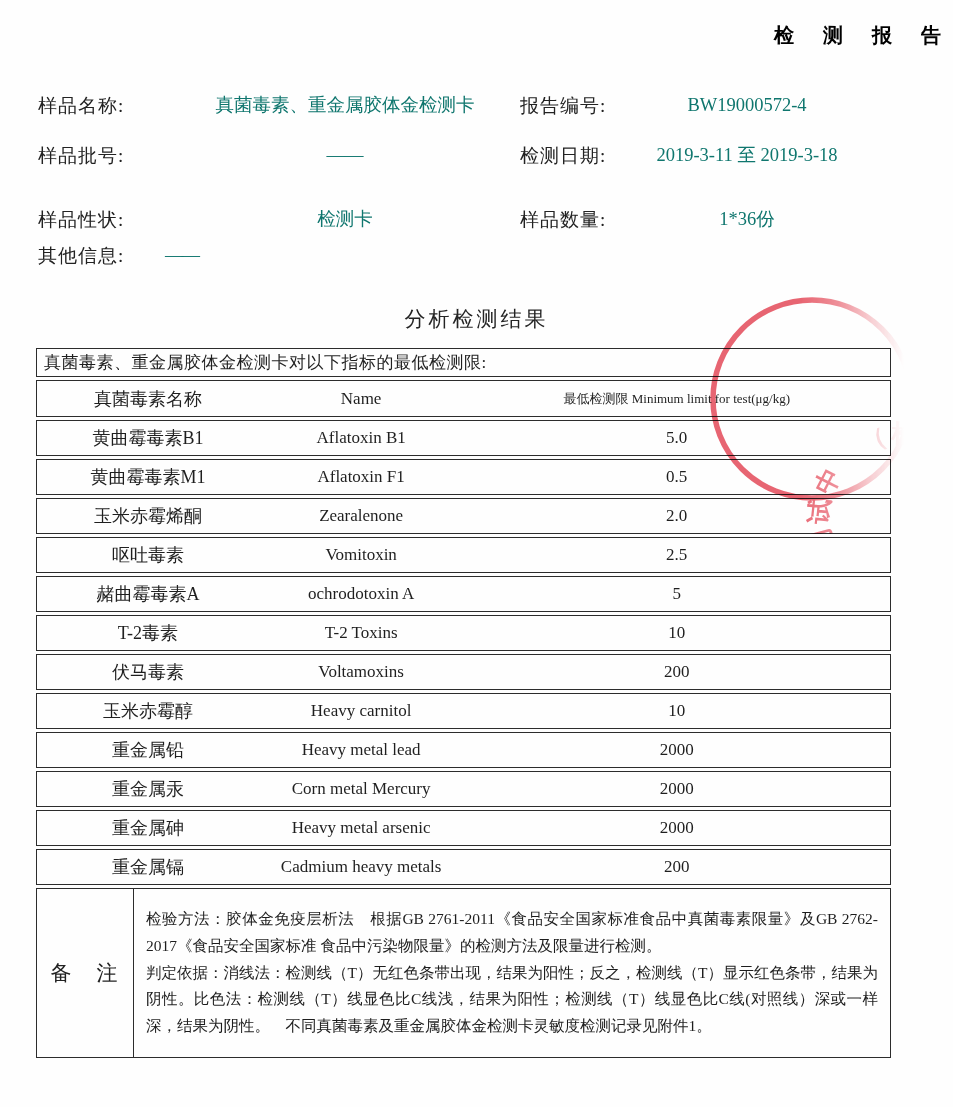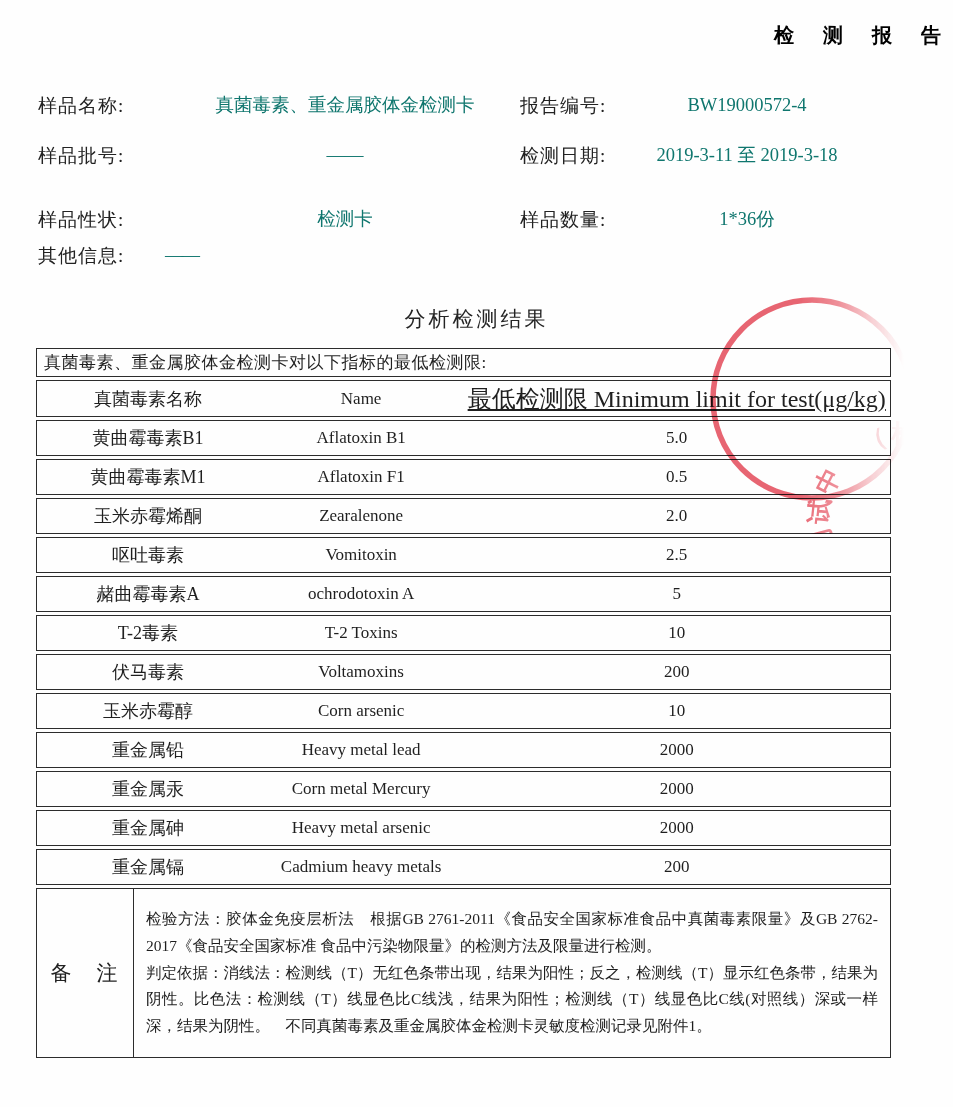--- a/index.html
+++ b/index.html
@@ -43,21 +43,21 @@
     background:transparent;
     display:flex;align-items:center;
     box-sizing:border-box;
   }
   .trow.caption{padding:2px 7px;font-size:17px;line-height:23px;letter-spacing:.5px;}
   .trow.head{height:37px;font-size:18px;}
   .trow.data{height:36px;}
   .c1{width:26%;text-align:center;font-size:18px;}
   .c2{width:24%;text-align:center;font-size:17px;}
   .c3{width:50%;text-align:center;font-size:17px;}
-  .head .c3{font-size:24px;text-decoration:underline;}
+  .head .c3{font-size:13px;}
   
   .remarks{
     border:1.6px solid #2c2c2c;
     height:168px;
     display:flex;
     box-sizing:content-box;
   }
   .rlabel{
     width:96px;flex:0 0 96px;
     border-right:1.6px solid #2c2c2c;
@@ -152,21 +152,21 @@
       <span class="c2">T-2 Toxins</span>
       <span class="c3">10</span>
     </div>
     <div class="trow data">
       <span class="c1">伏马毒素</span>
       <span class="c2">Voltamoxins</span>
       <span class="c3">200</span>
     </div>
     <div class="trow data">
       <span class="c1">玉米赤霉醇</span>
-      <span class="c2">Corn arsenic</span>
+      <span class="c2">Heavy carnitol</span>
       <span class="c3">10</span>
     </div>
     <div class="trow data">
       <span class="c1">重金属铅</span>
       <span class="c2">Heavy metal lead</span>
       <span class="c3">2000</span>
     </div>
     <div class="trow data">
       <span class="c1">重金属汞</span>
       <span class="c2">Corn metal Mercury</span>

